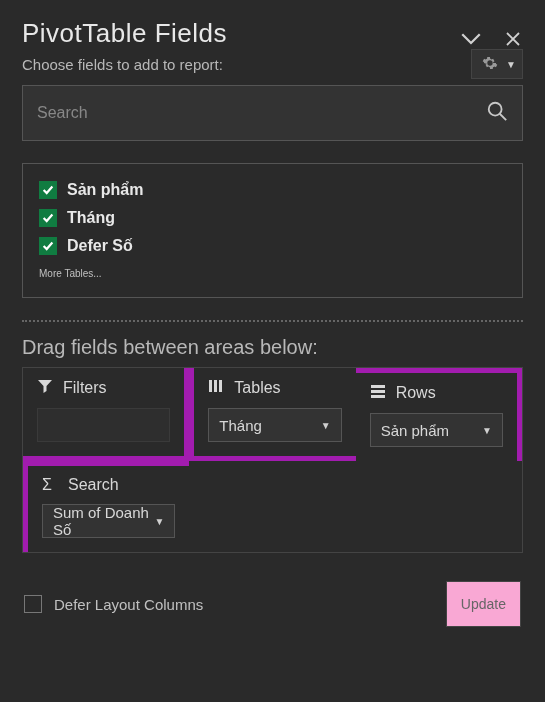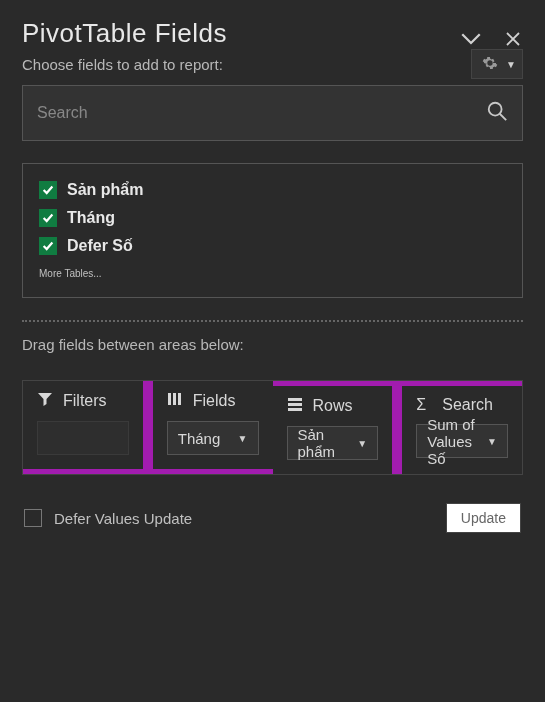--- a/index.html
+++ b/index.html
@@ -25,36 +25,36 @@
 .searchbar input { flex:1; background:transparent; border:none; outline:none; color:#d0d0d0; font-size:16px;}
 .searchbar input::placeholder{color:#888;}
 .searchbar .mag { width:22px; height:22px;}
 .field-list { border:1px solid #555; padding:12px 16px 14px; margin-bottom:22px;}
 .field-item { display:flex; align-items:center; gap:10px; padding:5px 0; cursor:pointer;}
 .checkbox { width:18px; height:18px; background:#107c41; display:flex; align-items:center; justify-content:center; flex-shrink:0;}
 .checkbox svg { width:14px; height:14px; stroke:#fff; stroke-width:2.5; fill:none;}
 .field-label { font-size:16px; font-weight:600; color:#e8e8e8;}
 .more-tables { font-size:10px; color:#c0c0c0; padding:8px 0 4px; cursor:pointer;}
 .dotted-line { border:none; border-top:2px dotted #666; margin-bottom:14px;}
-.drag-label { font-size:15px; color:#b8b8b8; margin-bottom:27px;}
-.areas { display:grid; grid-template-columns:1fr 1fr 1fr 1fr; gap:0; border:1px solid #444;}
+.drag-label { font-size:20px; color:#b8b8b8; margin-bottom:8px;}
+.areas { display:grid; grid-template-columns:1fr 1fr 1fr; gap:0; border:1px solid #444;}
 .area-cell { border:5px solid #a21caf; padding:10px 14px 14px;}
 .area-cell.top-left{border-left:none;border-top:none;}
 .area-cell.top-right{border-right:none;border-top:none;}
 .area-cell.bottom-left{border-left:none;border-bottom:none;}
 .area-cell.bottom-right{border-right:none;border-bottom:none;}
 .area-header { display:flex; align-items:center; gap:10px; margin-bottom:10px; font-size:16px; color:#d8d8d8;}
 .area-header svg,.area-header .sigma { width:16px; height:16px; fill:#d8d8d8; color:#d8d8d8; font-size:16px; line-height:1;}
 .drop-slot { background:#333; border:1px solid #555; height:34px; display:flex; align-items:center; justify-content:space-between; padding:0 10px; font-size:15px; color:#d8d8d8; cursor:pointer;}
 .drop-slot.empty{ background:#2e2e2e; border:1px solid #3a3a3a;}
 .drop-slot .caret-small{ font-size:10px; color:#d0d0d0;}
 .footer { display:flex; justify-content:space-between; align-items:center; margin-top:28px; padding:0 2px;}
 .defer { display:flex; align-items:center; gap:12px; font-size:15px; color:#c0c0c0; cursor:pointer;}
 .defer .cb { width:18px; height:18px; border:1px solid #777; background:transparent;}
-.update-btn { background:#ffffff; border:1px solid #444; color:#666; padding:6px 14px; font-size:14px; cursor:default;}
+.update-btn { background:#f9a8d4; border:1px solid #444; color:#666; padding:14px 14px; font-size:14px; cursor:default;}
 </style>
 </head>
 <body>
 
 <div class="panel">
 
   <div class="header">
     <div class="title">PivotTable Fields</div>
     <div class="header-icons">
       <span class="chevron-down">
@@ -134,21 +134,21 @@
       <div class="drop-slot empty"></div>
     </div>
 
     <div class="area-cell top-right">
       <div class="area-header">
         <span><svg viewBox="0 0 16 16">
               <rect x="1" y="2" width="3" height="12" fill="#d8d8d8"></rect>
               <rect x="6" y="2" width="3" height="12" fill="#d8d8d8"></rect>
               <rect x="11" y="2" width="3" height="12" fill="#d8d8d8"></rect>
             </svg></span>
-        <span>Fields</span>
+        <span>Tables</span>
       </div>
       <div class="drop-slot">
         <span>Tháng</span>
         <span class="caret-small">▼</span>
       </div>
     </div>
 
     <div class="area-cell bottom-left">
       <div class="area-header">
         <span><svg viewBox="0 0 16 16">
@@ -163,27 +163,27 @@
         <span class="caret-small">▼</span>
       </div>
     </div>
 
     <div class="area-cell bottom-right">
       <div class="area-header">
         <span class="sigma">Σ</span>
         <span>Search</span>
       </div>
       <div class="drop-slot">
-        <span>Sum of Values Số</span>
+        <span>Sum of Doanh Số</span>
         <span class="caret-small">▼</span>
       </div>
     </div>
   </div>
 
   <div class="footer">
     <div class="defer">
       <span class="cb"></span>
-      <span>Defer Values Update</span>
+      <span>Defer Layout Columns</span>
     </div>
     <button class="update-btn" disabled="">Update</button>
   </div>
 
 </div>
 
 </body></html>

